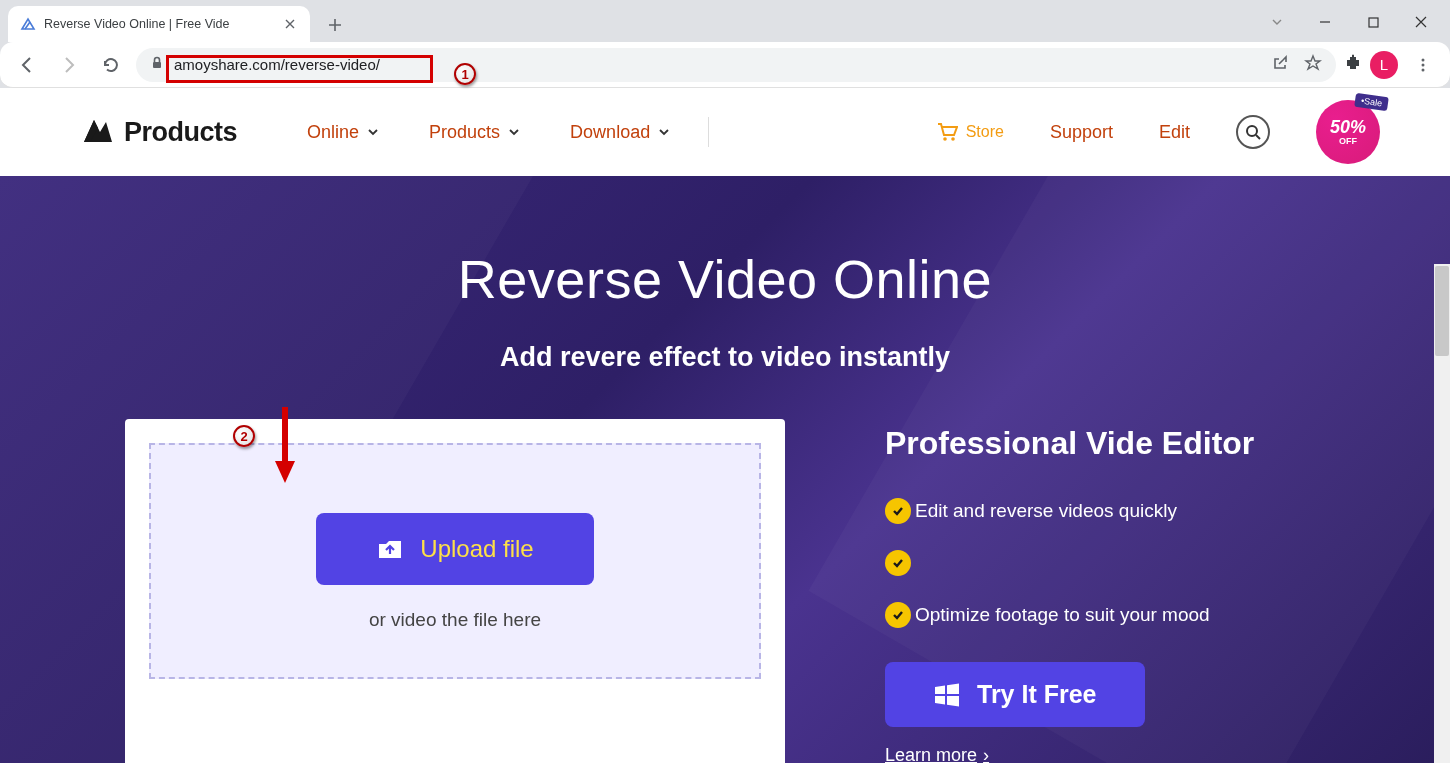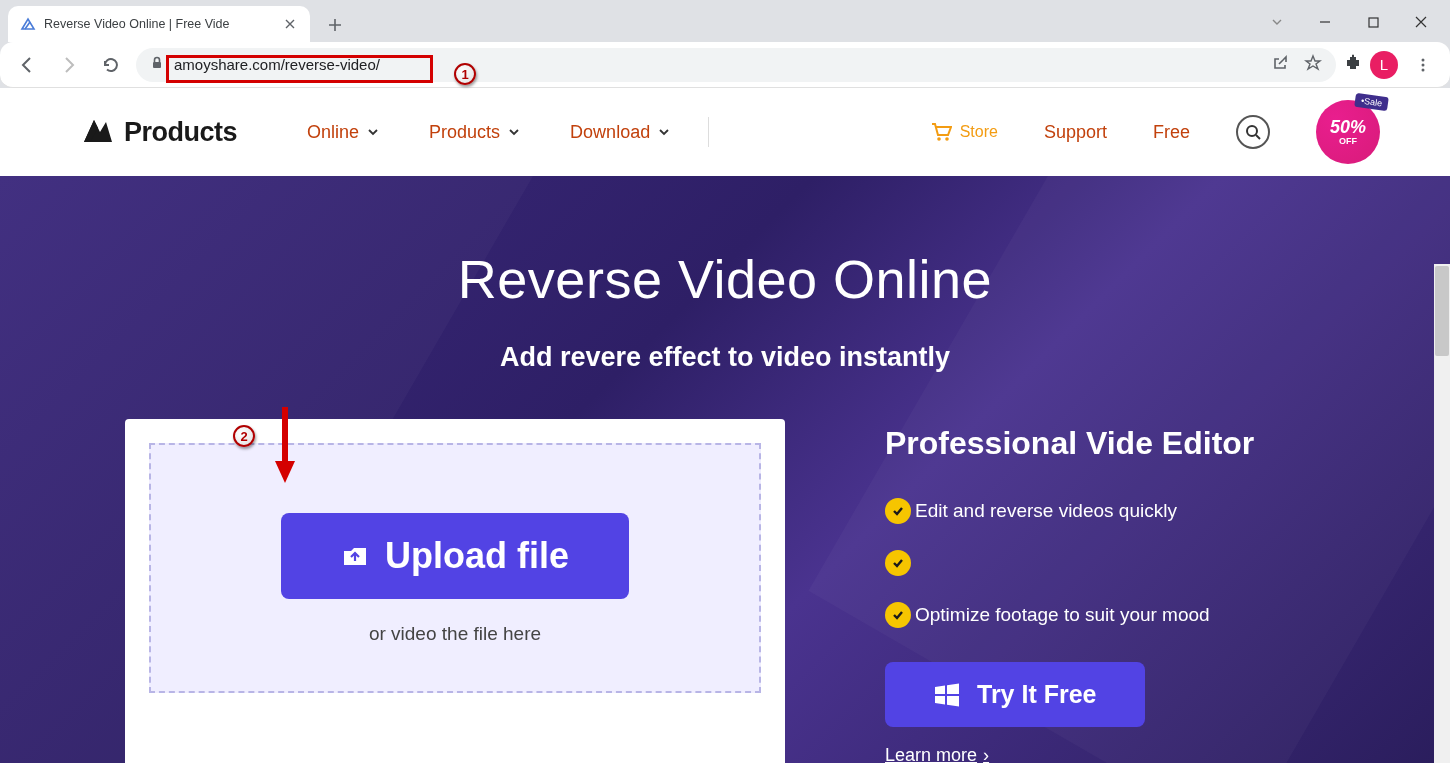--- a/index.html
+++ b/index.html
@@ -43,21 +43,21 @@
 .hero::before, .hero::after { content: ''; position: absolute; background: rgba(255,255,255,0.03); }
 .hero::before { width: 500px; height: 900px; transform: rotate(30deg); left: -150px; top: -200px; }
 .hero::after { width: 500px; height: 900px; transform: rotate(30deg); right: -50px; top: -300px; }
 .hero-content { position: relative; z-index: 2; padding-top: 72px; text-align: center; }
 .hero-title { color: #fff; font-size: 54px; font-weight: 400; letter-spacing: 0.5px; }
 .hero-sub { color: #fff; font-size: 27px; font-weight: 600; margin-top: 32px; }
 .hero-row { display: flex; justify-content: center; gap: 100px; margin-top: 46px; padding: 0 90px; }
 
 .upload-card { width: 660px; background: #fff; padding: 24px; border-radius: 4px; position: relative; }
 .upload-inner { border: 2px dashed #b8b5e6; background: #f0eeff; padding: 68px 20px 46px; text-align: center; }
-.upload-btn { display: inline-flex; align-items: center; gap: 16px; background: #5243e4; color: #ffffff; font-size: 36px; font-weight: 700; padding: 22px 60px; border-radius: 8px; border: none; cursor: pointer; }
+.upload-btn { display: inline-flex; align-items: center; gap: 16px; background: #5243e4; color: #fde047; font-size: 24px; font-weight: 400; padding: 22px 60px; border-radius: 8px; border: none; cursor: pointer; }
 .drop-text { margin-top: 24px; font-size: 19px; color: #444; }
 
 .features { text-align: left; width: 440px; margin-top: 6px; }
 .features-title { color: #fff; font-size: 32px; font-weight: 700; margin-bottom: 36px; }
 .feature-item { display: flex; align-items: center; gap: 4px; margin-bottom: 26px; }
 .check { width: 26px; height: 26px; border-radius: 50%; background: #f6c500; display: flex; align-items: center; justify-content: center; flex-shrink: 0; }
 .feature-text { color: #fff; font-size: 19px; }
 .try-btn { display: inline-flex; align-items: center; gap: 16px; background: #5243e4; color: #fff; font-size: 25px; font-weight: 600; padding: 18px 48px; border-radius: 8px; border: none; cursor: pointer; margin-top: 8px; }
 .learn-more { display: inline-flex; align-items: center; gap: 6px; color: #fff; font-size: 18px; margin-top: 18px; text-decoration: underline; cursor: pointer; }
 
@@ -208,21 +208,21 @@
           <path d="M2 2 H5 L8 13 H18 L21 5 H6" fill="none" stroke="#f39c12" stroke-width="2"></path>
           <circle cx="9" cy="17" r="1.8" fill="#f39c12"></circle>
           <circle cx="17" cy="17" r="1.8" fill="#f39c12"></circle>
         </svg>
       <span>Store</span>
     </div>
     <div class="nav-item">
         <span>Support</span>
       </div>
     <div class="nav-item">
-        <span>Free</span>
+        <span>Edit</span>
       </div>
     <div class="search-btn">
       <svg width="16" height="16" viewBox="0 0 16 16">
           <circle cx="7" cy="7" r="5" fill="none" stroke="#333" stroke-width="2"></circle>
           <path d="M11 11 L15 15" stroke="#333" stroke-width="2"></path>
         </svg>
     </div>
     <div class="sale-badge">
       <div class="sale-tag">•Sale</div>
       <div class="sale-pct">50%</div>

